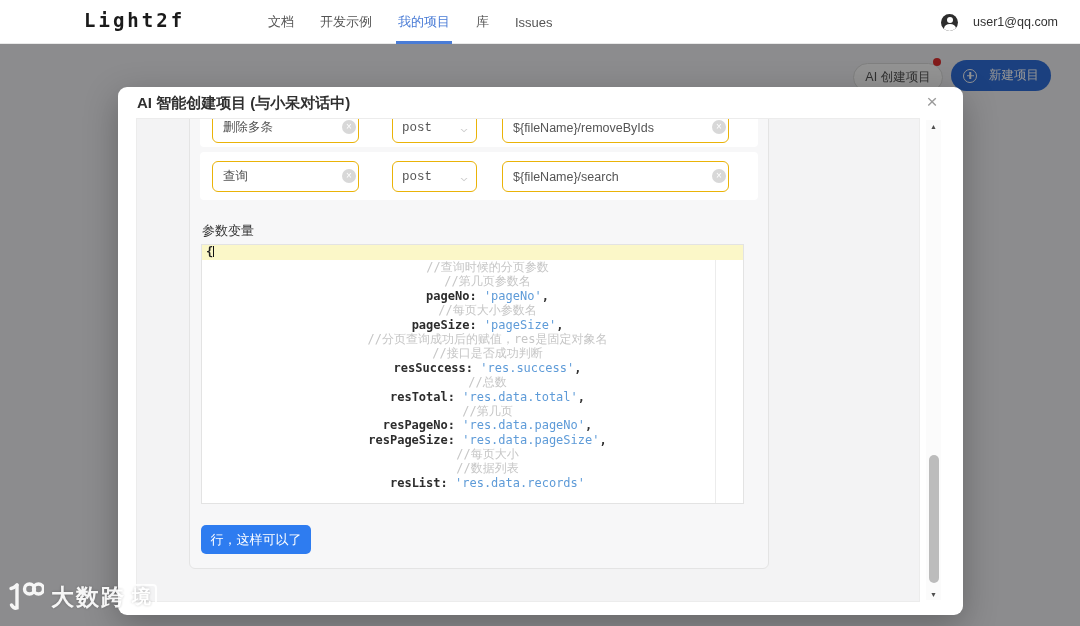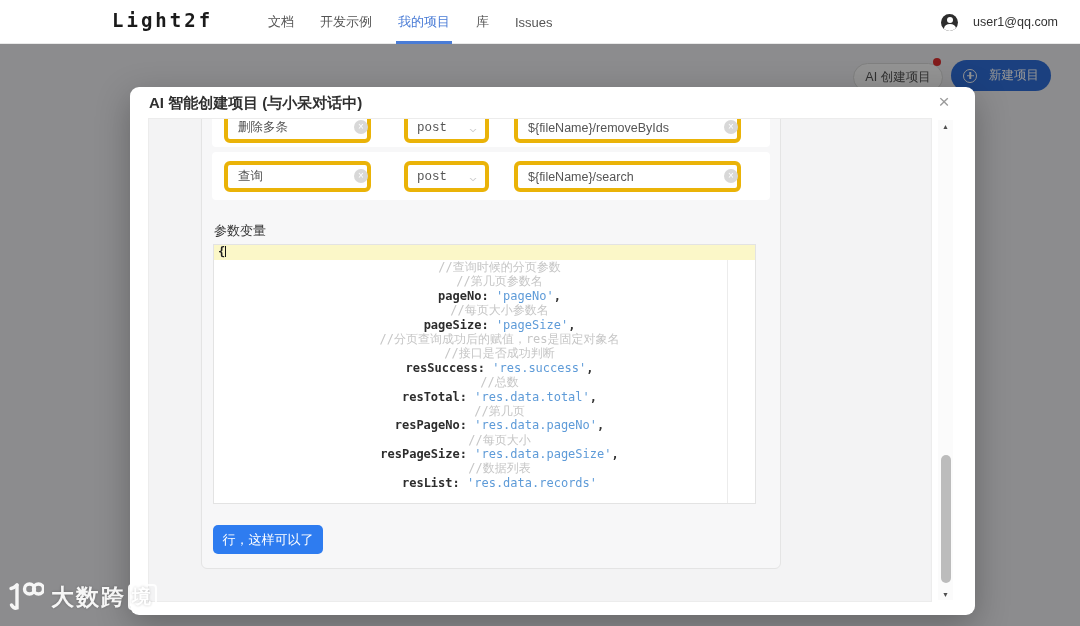--- a/index.html
+++ b/index.html
@@ -10,21 +10,21 @@
   }
   
   #nav {
     position:absolute; left:0; top:0; width:1080px; height:44px;
     background:#ffffff; border-bottom:1px solid #e9e9e9; z-index:1;
     display:flex; align-items:center;
   }
   .logo {
     position:absolute; left:84px; top:9px;
     font-family:"DejaVu Sans Mono","Liberation Mono",monospace;
-    font-size:19px; font-weight:bold; letter-spacing:3px; color:#1b1b1b;margin-left:28px;
+    font-size:19px; font-weight:bold; letter-spacing:3px; color:#1b1b1b;
   }
   #nav-items { position:absolute; left:268px; top:0; height:44px; display:flex; gap:26px; align-items:center; }
   .nav-item { position:relative; height:44px; display:flex; align-items:center;
     font-size:13px; color:#555; cursor:pointer; white-space:nowrap; }
   .nav-item.active { color:#4a7cd6; }
   .nav-item.active::after { content:""; position:absolute; left:-2px; right:-2px; bottom:0; height:3px; background:#4a7cd6; }
   #nav-user { position:absolute; right:22px; top:0; height:44px; display:flex; gap:7px; align-items:center; }
   .avatar-icon { width:17px; height:17px; border-radius:50%; background:#2d2d2d; position:relative; overflow:hidden; }
   .avatar-icon::before { content:""; position:absolute; left:5.5px; top:3px; width:6px; height:6px; border-radius:50%; background:#fff; }
   .avatar-icon::after  { content:""; position:absolute; left:2.5px; top:10px; width:12px; height:9px; border-radius:50%; background:#fff; }
@@ -38,37 +38,37 @@
   #new-project-btn { left:951px; top:60px; width:100px; height:31px; background:#2f6fdb; color:#fff; gap:12px; border-radius:16px; }
   .plus-circle { width:14px; height:14px; border:1.5px solid #fff; border-radius:50%; position:relative; }
   .plus-circle::before, .plus-circle::after { content:""; position:absolute; background:#fff; }
   .plus-circle::before { left:50%; top:2.5px; bottom:2.5px; width:1.5px; transform:translateX(-50%); }
   .plus-circle::after  { top:50%; left:2.5px; right:2.5px; height:1.5px; transform:translateY(-50%); }
 
   #overlay { position:absolute; left:0; top:44px; width:1080px; height:582px;
     background:rgba(0,0,0,0.42); z-index:2; }
 
   
-  #modal { position:absolute; left:130px; top:87px; width:845px; height:528px; z-index:3;
+  #modal { position:absolute; left:118px; top:87px; width:845px; height:528px; z-index:3;
     background:#fff; border-radius:9px; box-shadow:0 10px 34px rgba(0,0,0,0.28); }
   #modal-title { position:absolute; left:19px; top:7px; font-size:15px; font-weight:bold; color:#2f2f2f; }
   #modal-close { position:absolute; right:20px; top:4px; font-size:19px; color:#9b9b9b; cursor:pointer;
     width:22px; height:22px; display:flex; align-items:center; justify-content:center; }
 
   #chat-panel { position:absolute; left:18px; top:31px; width:784px; height:484px;
     background:#f3f3f4; border:1px solid #ececec; overflow:hidden; }
 
   #message-box { position:absolute; left:52px; top:-30px; width:580px; height:480px;
     background:#f7f7f8; border:1px solid #e4e4e4; border-radius:6px; }
 
   .row-strip { position:absolute; left:10px; width:558px; background:#fff; border-radius:4px; }
   #row-strip-1 { top:8px;  height:49px; }
   #row-strip-2 { top:62px; height:48px; }
 
-  .field { position:absolute; height:31px; border:4px solid #eab308; border-radius:6px; background:#fff;
+  .field { position:absolute; height:31px; border:1px solid #eab308; border-radius:6px; background:#fff;
     font-size:12.5px; color:#555; }
   input.field { padding:0 26px 0 10px; outline:none; font-family:inherit; }
   .clear-icon { position:absolute; width:14px; height:14px; border-radius:50%; background:#d8d8d8;
     color:#fff; font-size:10px; line-height:14px; text-align:center; cursor:pointer; }
   .select-box { display:flex; align-items:center; justify-content:space-between; padding:0 9px; cursor:pointer;font-family:Liberation Mono, monospace; }
   .chevron-down { color:#c9c9c9; font-size:10px; transform:scaleX(1.5); }
 
   .params-label { position:absolute; left:12px; top:132px; font-size:13px; color:#333; }
 
   #code-editor { position:absolute; left:11px; top:154px; width:543px; height:260px;
@@ -171,22 +171,22 @@
               <div class="code-line"><span class="key">pageNo</span><span class="pun">: </span><span class="str">'pageNo'</span><span class="pun">,</span></div>
               <div class="code-line"><span class="cmt">//每页大小参数名</span></div>
               <div class="code-line"><span class="key">pageSize</span><span class="pun">: </span><span class="str">'pageSize'</span><span class="pun">,</span></div>
               <div class="code-line"><span class="cmt">//分页查询成功后的赋值，res是固定对象名</span></div>
               <div class="code-line"><span class="cmt">//接口是否成功判断</span></div>
               <div class="code-line"><span class="key">resSuccess</span><span class="pun">: </span><span class="str">'res.success'</span><span class="pun">,</span></div>
               <div class="code-line"><span class="cmt">//总数</span></div>
               <div class="code-line"><span class="key">resTotal</span><span class="pun">: </span><span class="str">'res.data.total'</span><span class="pun">,</span></div>
               <div class="code-line"><span class="cmt">//第几页</span></div>
               <div class="code-line"><span class="key">resPageNo</span><span class="pun">: </span><span class="str">'res.data.pageNo'</span><span class="pun">,</span></div>
+              <div class="code-line"><span class="key">resPageSize</span><span class="pun">: </span><span class="str">'res.data.pageSize'</span><span class="pun">,</span></div>
               <div class="code-line"><span class="cmt">//每页大小</span></div>
-              <div class="code-line"><span class="key">resPageSize</span><span class="pun">: </span><span class="str">'res.data.pageSize'</span><span class="pun">,</span></div>
               <div class="code-line"><span class="cmt">//数据列表</span></div>
               <div class="code-line"><span class="key">resList</span><span class="pun">: </span><span class="str">'res.data.records'</span></div>
             </div>
         </div>
 
         <button id="confirm-btn">行，这样可以了</button>
       </div>
     </div>
 
     <div id="scrollbar">

